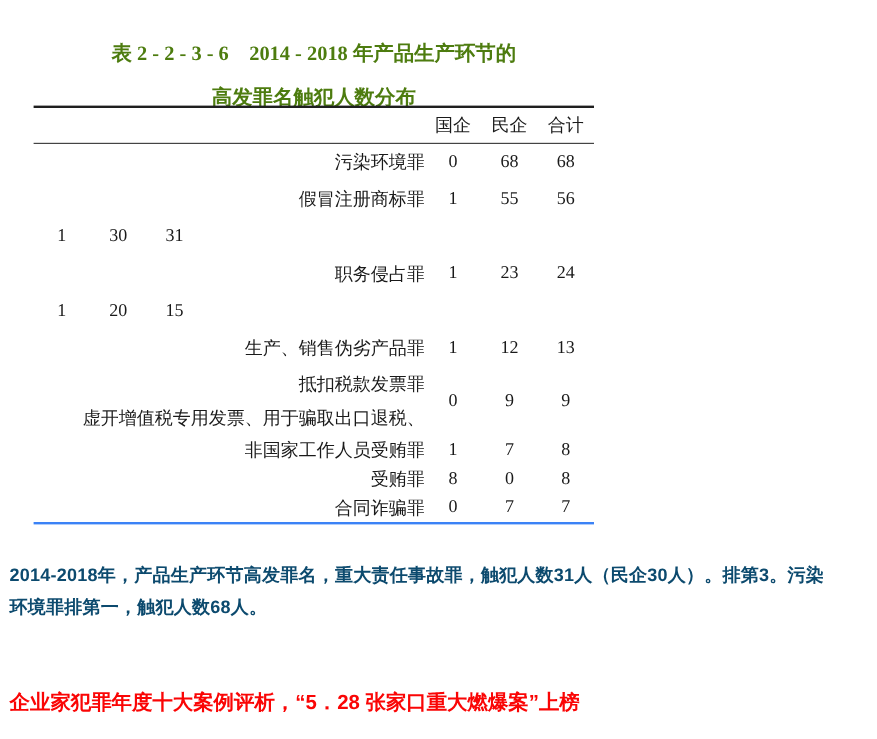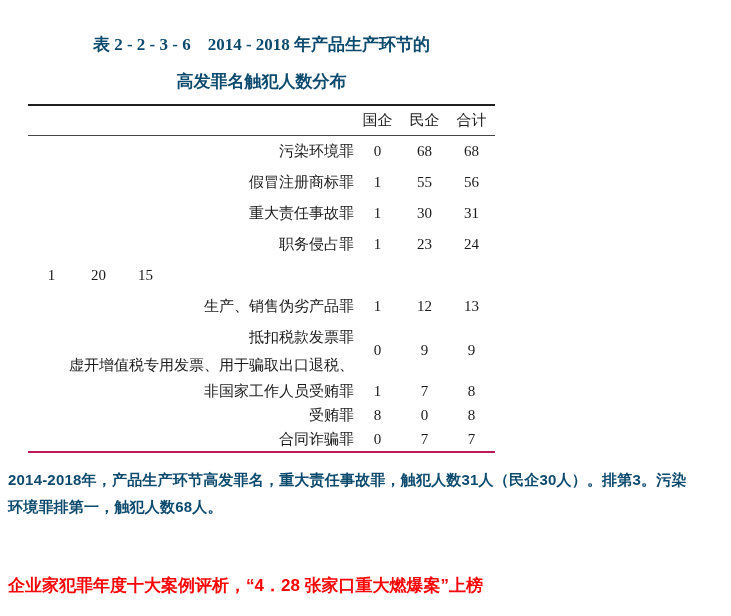--- a/index.html
+++ b/index.html
@@ -7,30 +7,30 @@
     width: 731px; height: 616px;
     background: #ffffff;
     font-family: "Liberation Serif", serif;
     color: #1a1a1a;
   }
   .page { position: relative; width: 731px; height: 616px; overflow: hidden; background: #ffffff; }
 
   
   .table-title {
     position: absolute; left: 28px; top: 35px; width: 467px;
-    text-align: center; font-weight: bold; font-size: 17px; color: #0c4a6e;
+    text-align: center; font-weight: bold; font-size: 17px; color: #4d7c0f;
   }
   .table-title .t-line { line-height: 20px; }
   .table-title .t-line + .t-line { margin-top: 17px; }
 
   
   .stat-table {
-    position: absolute; left: 28px; top: 104px; width: 467px;
+    position: absolute; left: 28px; top: 88px; width: 467px;
     border-top: 2px solid #1f1f1f;
-    border-bottom: 2px solid #be185d;
+    border-bottom: 2px solid #3b82f6;
     font-size: 15px;
   }
   .thead {
     display: flex; align-items: center; height: 29px;
     border-bottom: 1px solid #444;
   }
   .thead .spacer { flex: 1; }
   .col-h { width: 47px; text-align: center; }
 
   .row { display: flex; align-items: center; height: 31px; }
@@ -79,21 +79,20 @@
           <div class="num">68</div>
           <div class="num">68</div>
         </div>
         <div class="row">
           <div class="label">假冒注册商标罪</div>
           <div class="num">1</div>
           <div class="num">55</div>
           <div class="num">56</div>
         </div>
         <div class="row">
-          <div class="label">重大责任事故罪</div>
           <div class="num">1</div>
           <div class="num">30</div>
           <div class="num">31</div>
         </div>
         <div class="row">
           <div class="label">职务侵占罪</div>
           <div class="num">1</div>
           <div class="num">23</div>
           <div class="num">24</div>
         </div>
@@ -133,15 +132,15 @@
           <div class="label">合同诈骗罪</div>
           <div class="num">0</div>
           <div class="num">7</div>
           <div class="num">7</div>
         </div>
       </div>
   </div>
 
   <div class="annotation" style="color: #0c4a6e;">2014-2018年，产品生产环节高发罪名，重大责任事故罪，触犯人数31人（民企30人）。排第3。污染环境罪排第一，触犯人数68人。</div>
 
-  <div class="headline" style="color: rgb(250, 5, 5);">企业家犯罪年度十大案例评析，“4．28 张家口重大燃爆案”上榜</div>
+  <div class="headline" style="color: rgb(250, 5, 5);">企业家犯罪年度十大案例评析，“5．28 张家口重大燃爆案”上榜</div>
 
 </div>
 
 </body></html>

